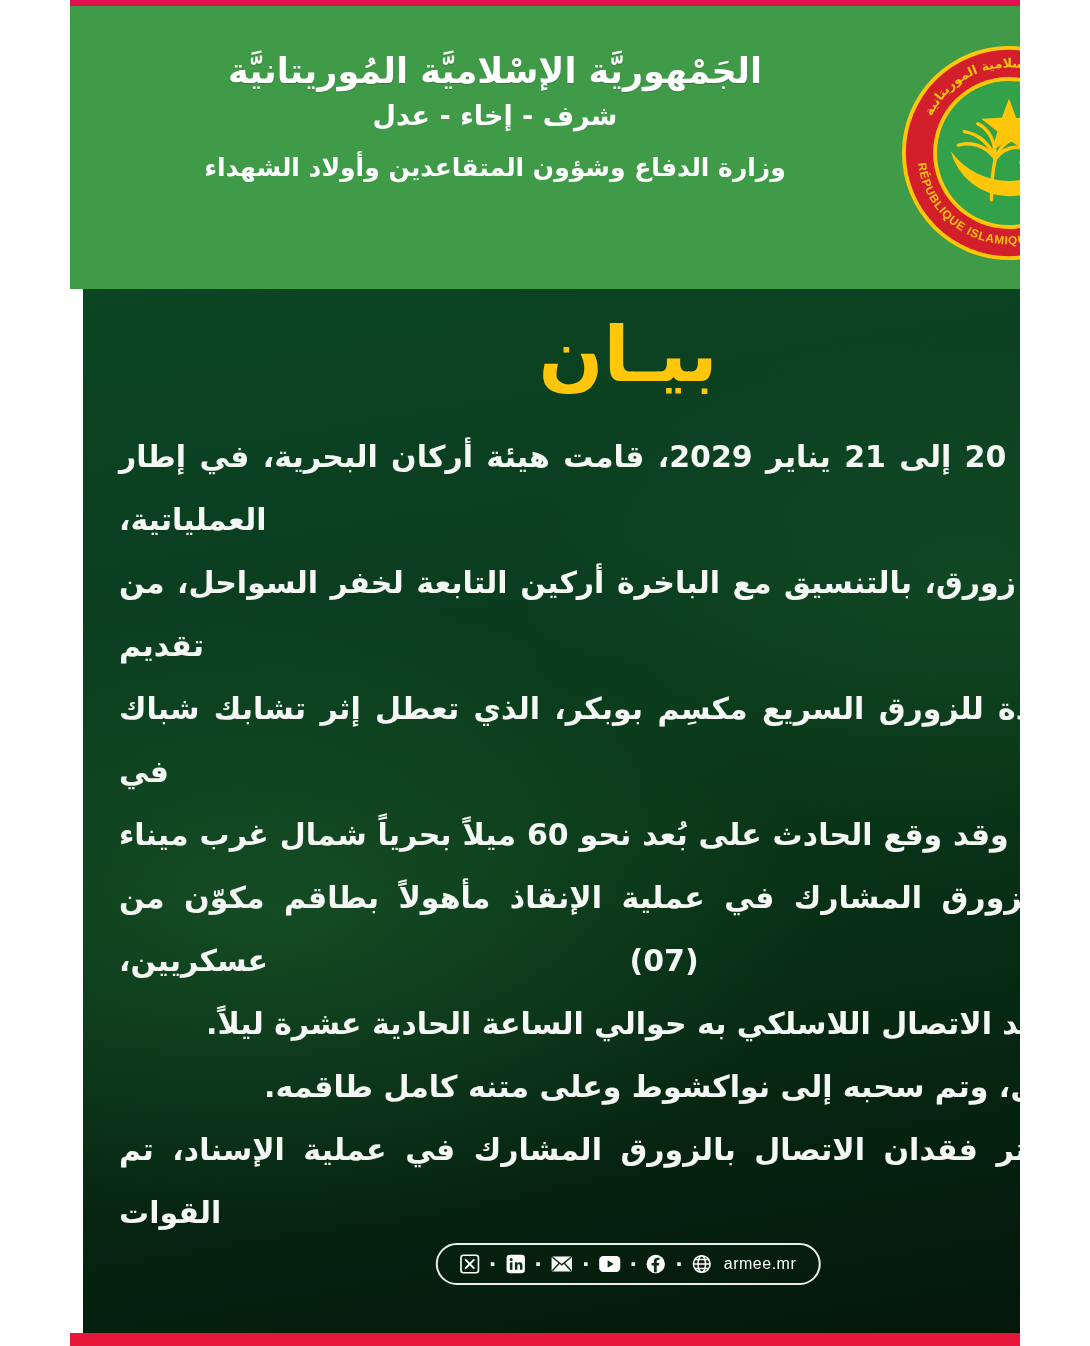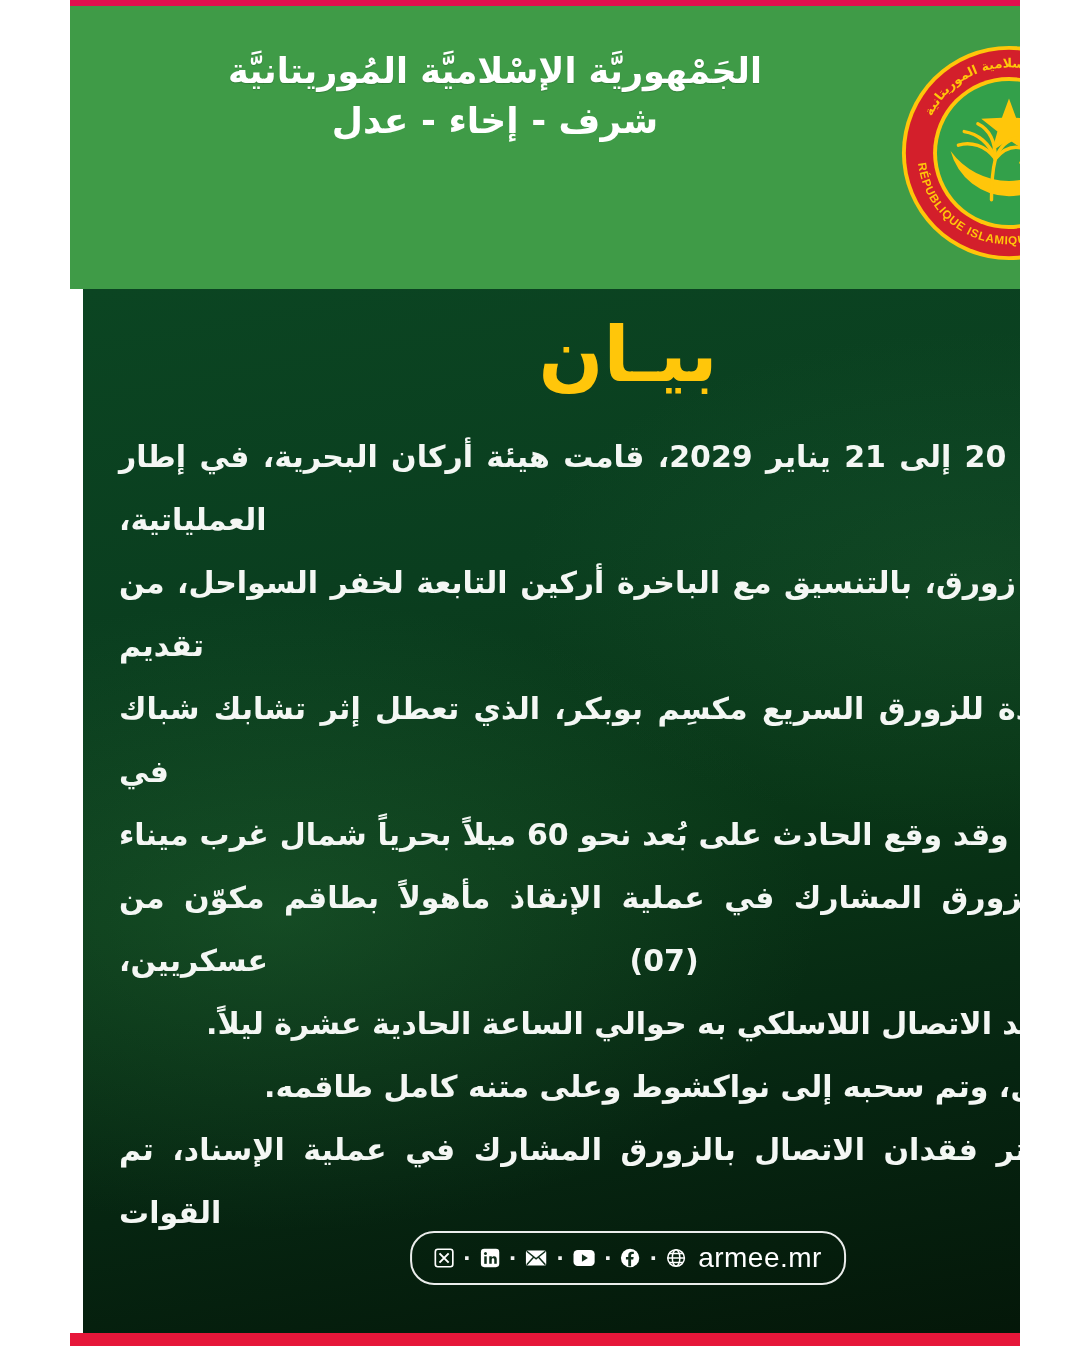--- a/index.html
+++ b/index.html
@@ -21,21 +21,21 @@
     background:#3f9b47;
   }
   .header-text{
     position:absolute;left:60px;right:300px;top:44px;
     text-align:center;color:#ffffff;direction:rtl;
   }
   .republic-title{
     font-size:35px;font-weight:bold;line-height:1.25;
     text-shadow:0 1px 1px rgba(0,0,0,0.18);
   }
-  .motto{font-size:36px;font-weight:bold;margin-top:6px;}
+  .motto{font-size:27px;font-weight:bold;margin-top:6px;}
   .ministry{font-size:25px;font-weight:bold;margin-top:22px;}
   .seal{position:absolute;top:38px;right:42px;width:218px;height:218px;}
   
   .statement{
     position:absolute;top:289px;left:13px;width:1090px;height:1044px;
     background:
       radial-gradient(90% 55% at 18% 60%, rgba(52,134,72,0.28), rgba(0,0,0,0) 55%),
       radial-gradient(70% 40% at 82% 28%, rgba(45,118,64,0.20), rgba(0,0,0,0) 60%),
       linear-gradient(170deg,#0b4522 0%,#0a3e1f 28%,#093617 52%,#062511 76%,#041608 100%);
   }
@@ -60,33 +60,34 @@
   .footer-pill{
     position:absolute;left:50%;bottom:48px;transform:translateX(-50%);
     display:inline-flex;align-items:center;gap:9px;
     border:2px solid rgba(255,255,255,0.92);
     border-radius:24px;
     padding:9px 22px;
     color:#ffffff;
   }
   .footer-pill svg{display:block;}
   .dot-sep{color:#ffffff;font-size:20px;font-weight:bold;line-height:1;opacity:.95;}
-  .website{font-family:"Liberation Sans","DejaVu Sans",sans-serif;font-size:28px;letter-spacing:.5px;margin-left:3px;}
+  .website{font-family:"Liberation Sans","DejaVu Sans",sans-serif;font-size:16px;letter-spacing:.5px;margin-left:3px;}
 </style>
 </head>
 <body>
 
 <div class="page">
 
   <div class="top-stripe"></div>
 
   <header class="header">
     <div class="header-text">
       <div class="republic-title">الجَمْهوريَّة الإسْلاميَّة المُوريتانيَّة</div>
       <div class="motto">شرف - إخاء - عدل</div>
+      <div class="ministry">وزارة الدفاع وشؤون المتقاعدين وأولاد الشهداء</div>
     </div>
 
     <svg class="seal" viewBox="0 0 224 224" aria-hidden="true">
       <defs>
         <path id="arcTop" d="M 24 112 A 88 88 0 0 1 200 112" fill="none"></path>
         <path id="arcBot" d="M 18 112 A 94 94 0 0 0 206 112" fill="none"></path>
       </defs>
       <circle cx="112" cy="112" r="110" fill="#ffc60a"></circle>
       <circle cx="112" cy="112" r="106" fill="#d31f2b"></circle>
       <circle cx="112" cy="112" r="78" fill="#ffc60a"></circle>

